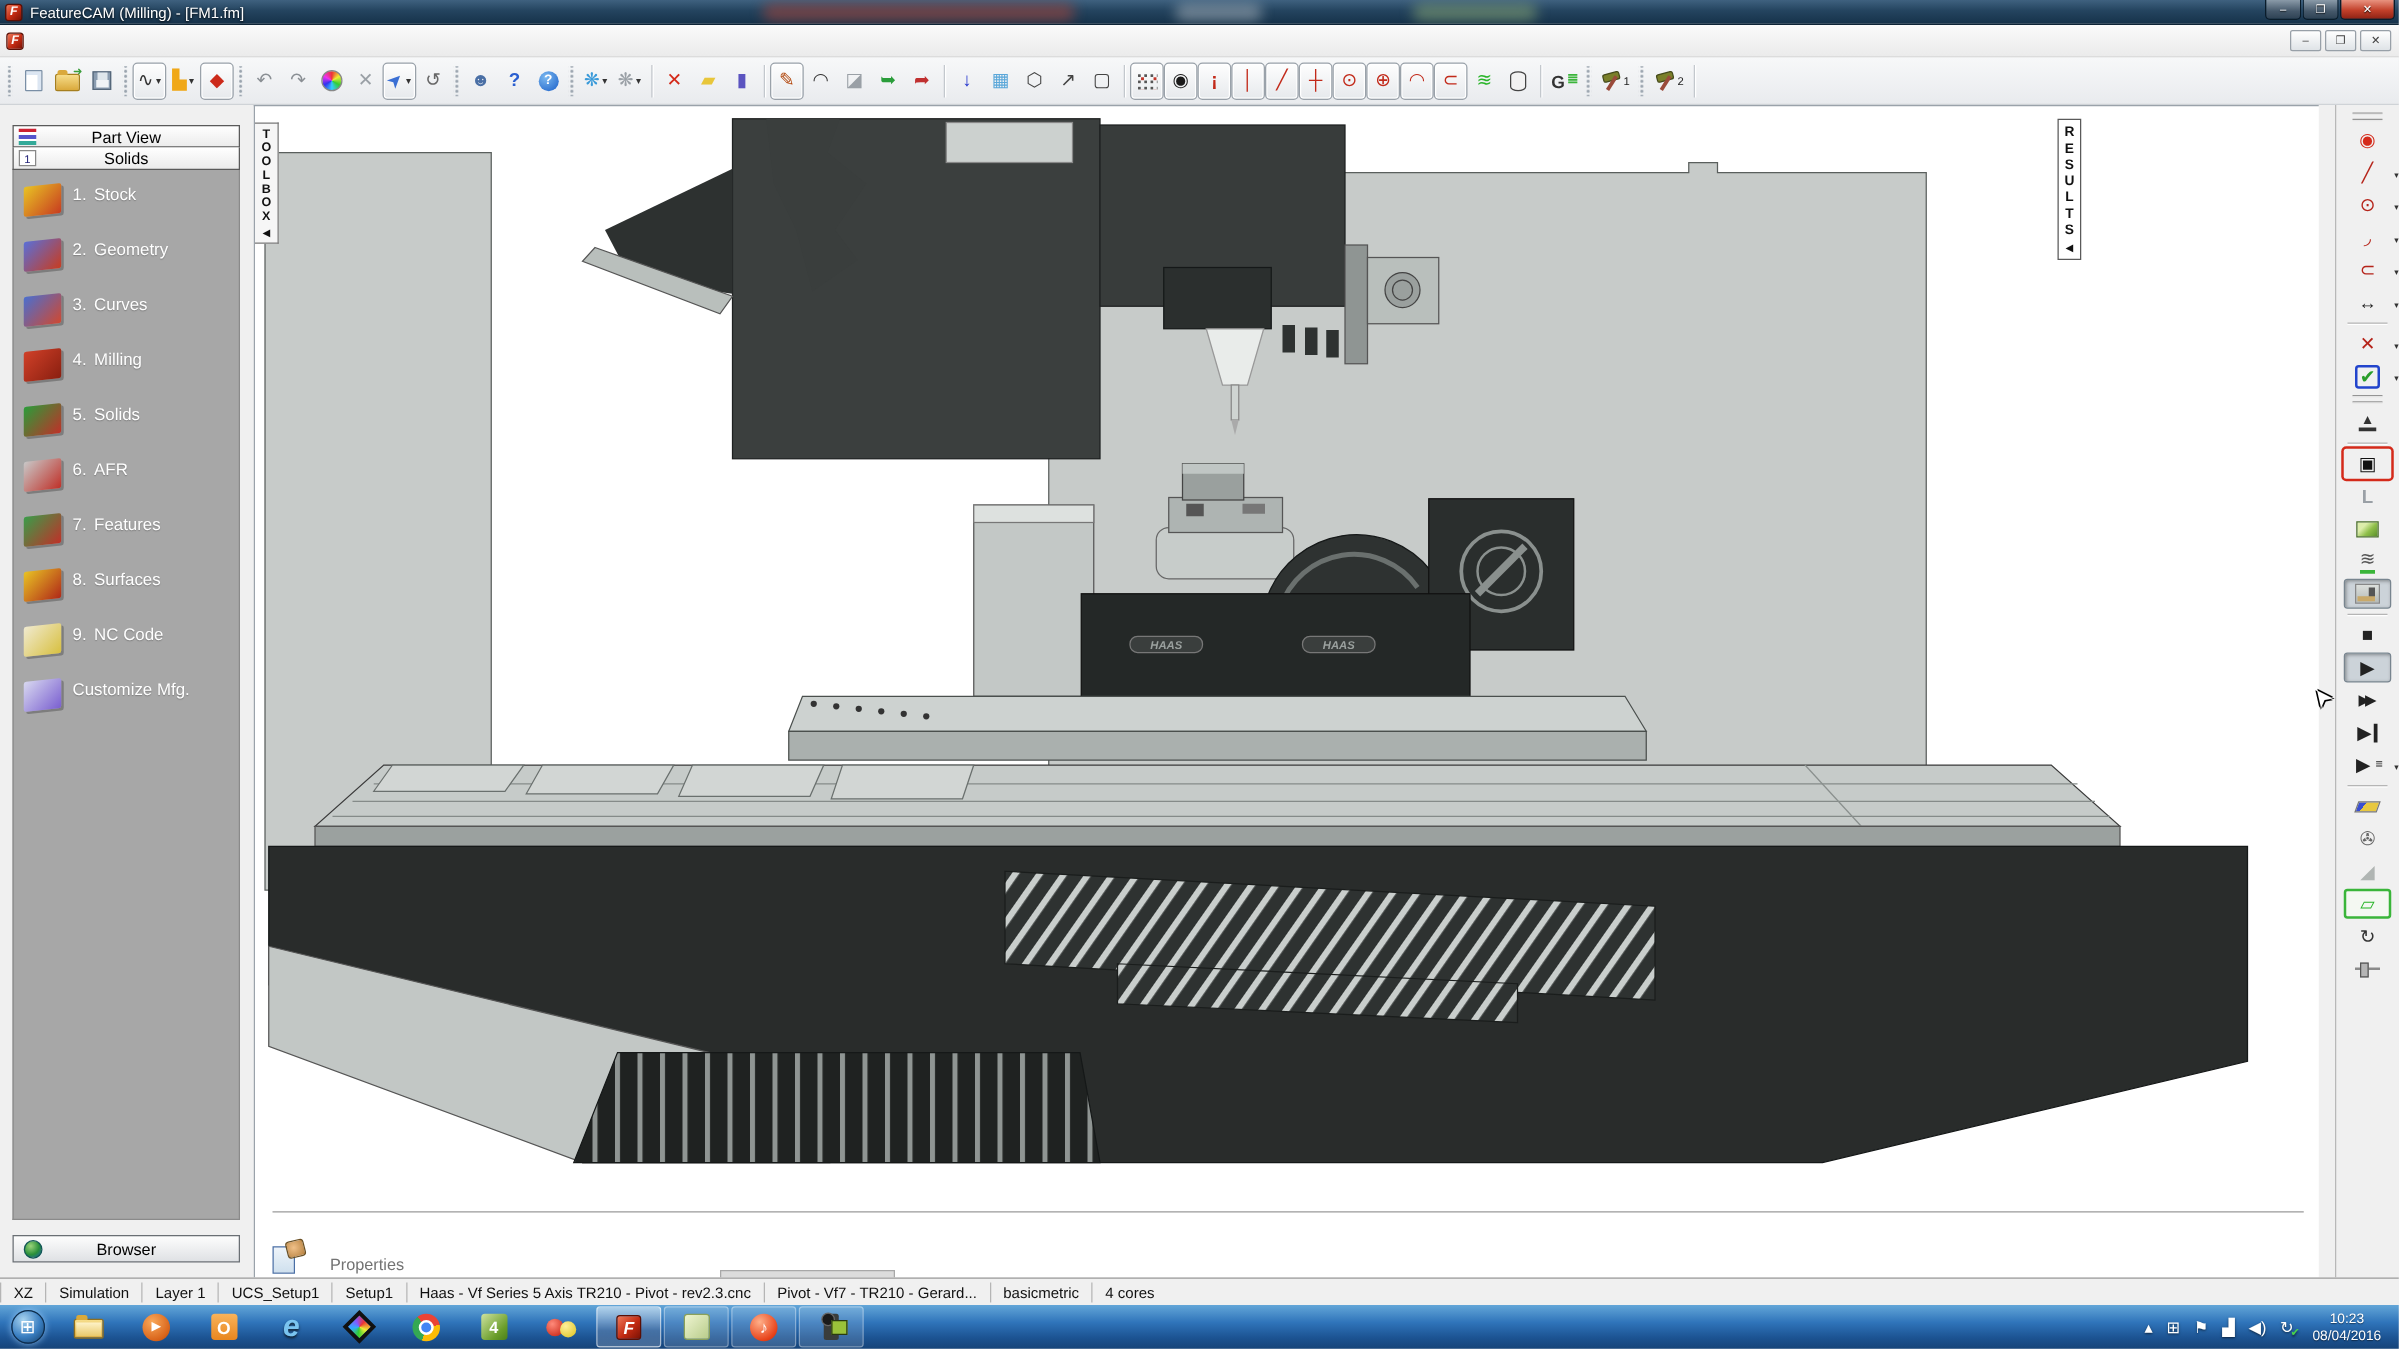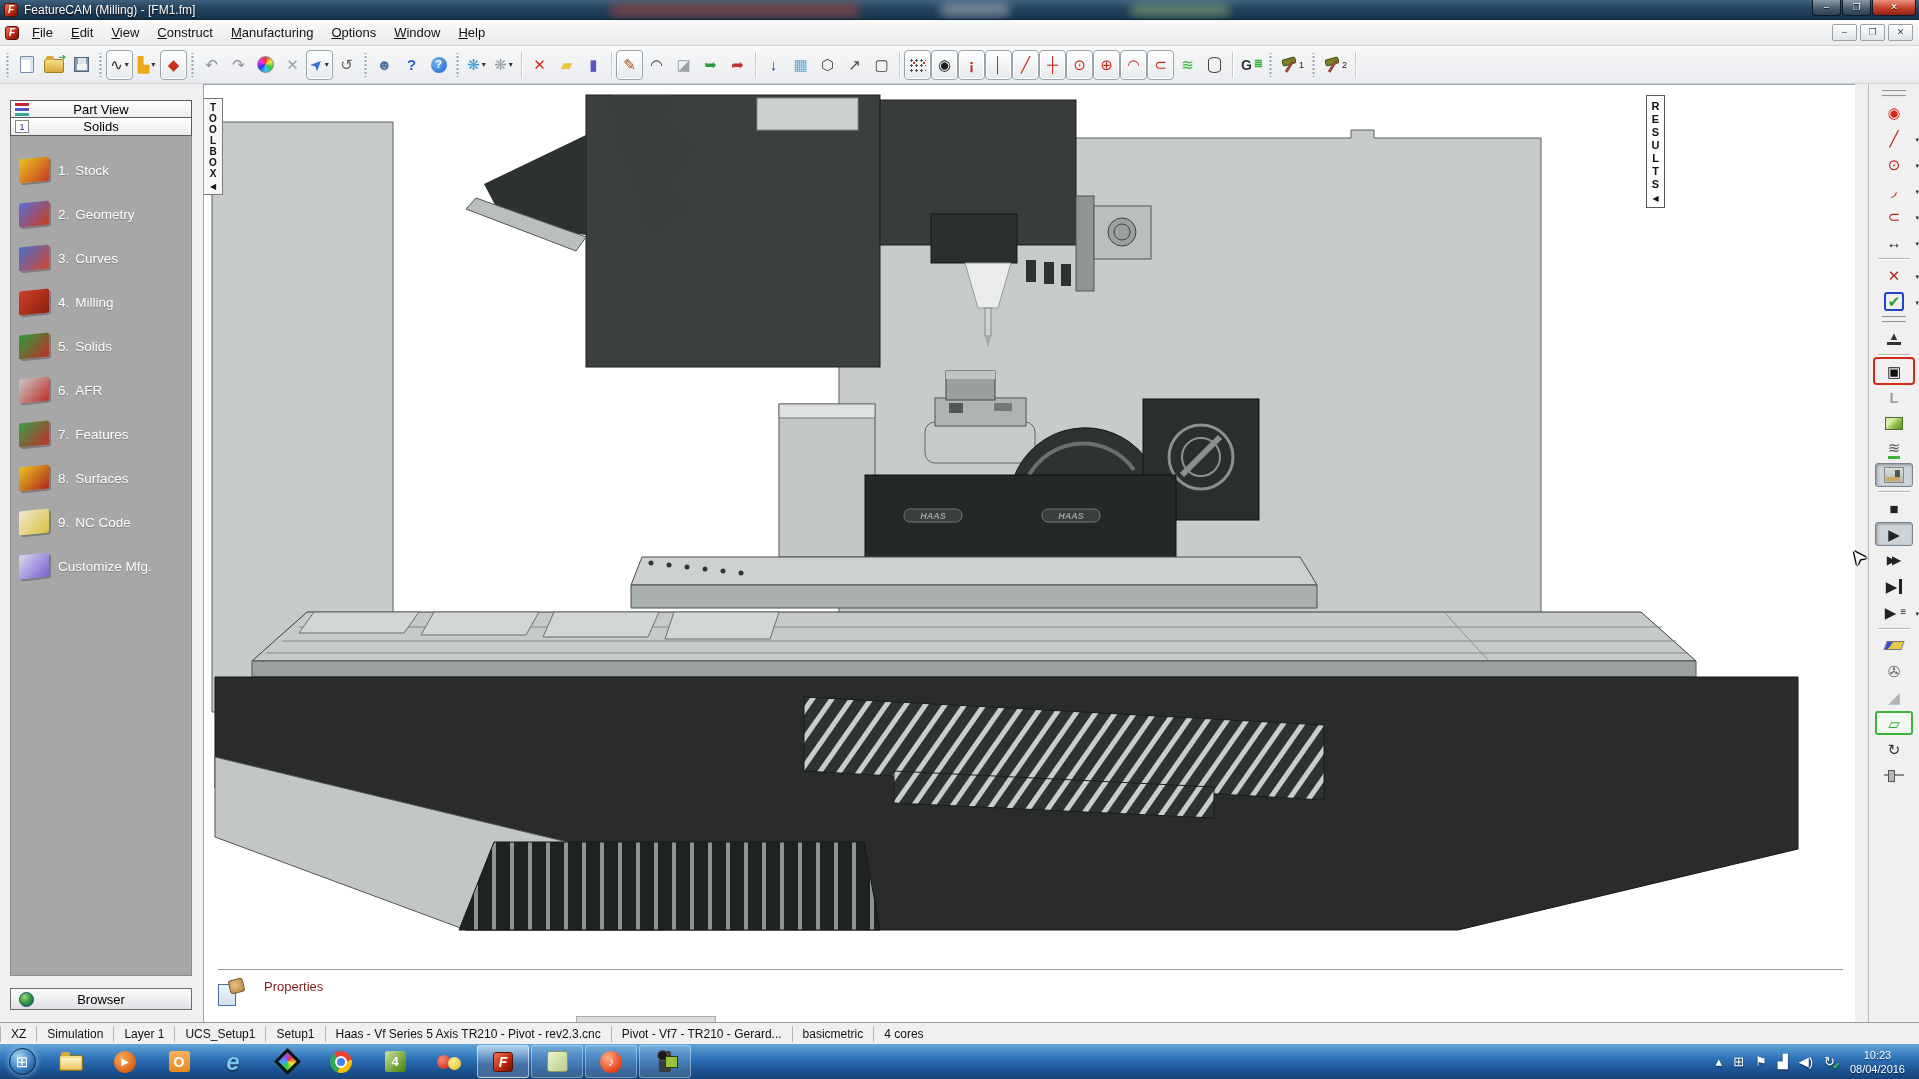--- a/index.html
+++ b/index.html
@@ -81,21 +81,21 @@
   
   .sidebar{position:absolute;left:10px;top:16px;width:182px;bottom:12px}
   .side-hdr{height:18px;background:linear-gradient(#ffffff,#ebebeb);border:1px solid #5a5a5a;
     display:flex;align-items:center;justify-content:center;font-size:13px;position:relative}
   .side-hdr+.side-hdr{border-top:none}
   .hdr-ico{position:absolute;left:4px;top:2px;width:14px;height:13px}
   .pv-ico{background:linear-gradient(#c23 0 3px,#fff 3px 5px,#55c 5px 8px,#fff 8px 10px,#3a9 10px 13px)}
   .st-ico{background:#fff;border:1px solid #888;font-size:9px;line-height:12px;text-align:center;color:#227}
   .steps-panel{position:absolute;left:0;right:0;top:36px;bottom:34px;background:#a7a7a7;
     border:1px solid #8a8a8a;border-top:none;padding-top:12px}
-  .step-item{height:44px;display:flex;align-items:center;padding-left:8px}
+  .step-item{height:44px;display:flex;padding-left:8px}
   .step-ico{width:30px;height:24px;border-radius:2px;transform:skewY(-6deg);
     box-shadow:2px 2px 0 rgba(0,0,0,.25);flex:none}
   .step-txt{margin-left:9px;color:#fff;font-size:13.5px;text-shadow:0 1px 1px rgba(0,0,0,.25);white-space:nowrap}
   .step-num{margin-right:6px}
   .browser-btn{position:absolute;left:0;right:0;bottom:0;height:22px;border:1px solid #6a6f74;
     background:linear-gradient(#fdfdfd,#dfe1e4);display:flex;align-items:center;justify-content:center;font-size:13px}
   .globe{position:absolute;left:8px;top:3px;width:15px;height:15px;border-radius:50%;
     background:radial-gradient(circle at 35% 30%,#9ad47a,#2a8f3a 55%,#1a5fb0);border:1px solid #155}
 
   
@@ -104,21 +104,21 @@
   .toolbox{position:absolute;left:0;top:13px;width:19px;background:#f6f6f6;border:1px solid #7a7a7a;
     border-left:none;display:flex;flex-direction:column;align-items:center;padding:3px 0;z-index:4}
   .vlet{font-size:10px;font-weight:bold;line-height:11px;color:#111}
   .varr{font-size:8px;color:#111;margin-top:3px}
   .results{position:absolute;left:1646px;top:11px;width:19px;background:#fff;border:1px solid #5a5a5a;
     display:flex;flex-direction:column;align-items:center;padding:4px 0;z-index:6}
   .results .vlet{font-size:11px;line-height:13px}
   .msgbar{position:absolute;left:14px;top:863px;width:597px;height:15px;background:#ffff00;
     font-size:12px;font-weight:bold;color:#111;line-height:15px;padding-left:4px;white-space:nowrap}
   .vp-sep{position:absolute;left:14px;right:12px;top:884px;border-top:1px solid #9a9a9a}
-  .props{position:absolute;left:14px;top:894px;height:40px;display:flex;align-items:flex-start;font-size:13px;color:#7f1d1d}
+  .props{position:absolute;left:14px;top:894px;height:40px;display:flex;align-items:flex-end;font-size:13px;color:#737373}
   .props-ico{position:relative;width:26px;height:27px;margin-right:20px}
   .props-ico::before{content:"";position:absolute;left:0;bottom:0;width:16px;height:20px;
     background:linear-gradient(#eef4fa,#cfe0ee);border:1px solid #4a6fa5}
   .props-ico::after{content:"";position:absolute;right:0;top:0;width:13px;height:12px;border-radius:3px;
     background:radial-gradient(circle at 40% 40%,#f0c088,#b5803f);border:1px solid #6a4f22;transform:rotate(-14deg)}
   .vp-tab{position:absolute;left:372px;top:931px;width:140px;height:6px;background:#dcdcdc;
     border:1px solid #a8a8a8;border-bottom:none}
 
   
   .rightbar{position:absolute;left:1868px;top:0;width:51px;height:938px;background:#f0f0f0;
@@ -220,21 +220,20 @@
   <span class="title-text">FeatureCAM (Milling) - [FM1.fm]</span>
   <span class="wbtns">
     <span class="wb">–</span>
     <span class="wb">❐</span>
     <span class="wb close">✕</span>
   </span>
 </div>
 
 <div class="menubar">
   <span class="ic-fc">F</span>
-  <span id="menu-items"><span class="mi">File</span><span class="mi">Edit</span><span class="mi">View</span><span class="mi">Construct</span><span class="mi">Manufacturing</span><span class="mi">Options</span><span class="mi">Window</span><span class="mi">Help</span></span>
   <span class="child-btns">
     <span class="cb">–</span>
     <span class="cb">❐</span>
     <span class="cb">✕</span>
   </span>
 </div>
 
 <div class="toolbar" id="main-toolbar">
     <span class="tb-grip"></span>
     <button class="tbtn">

